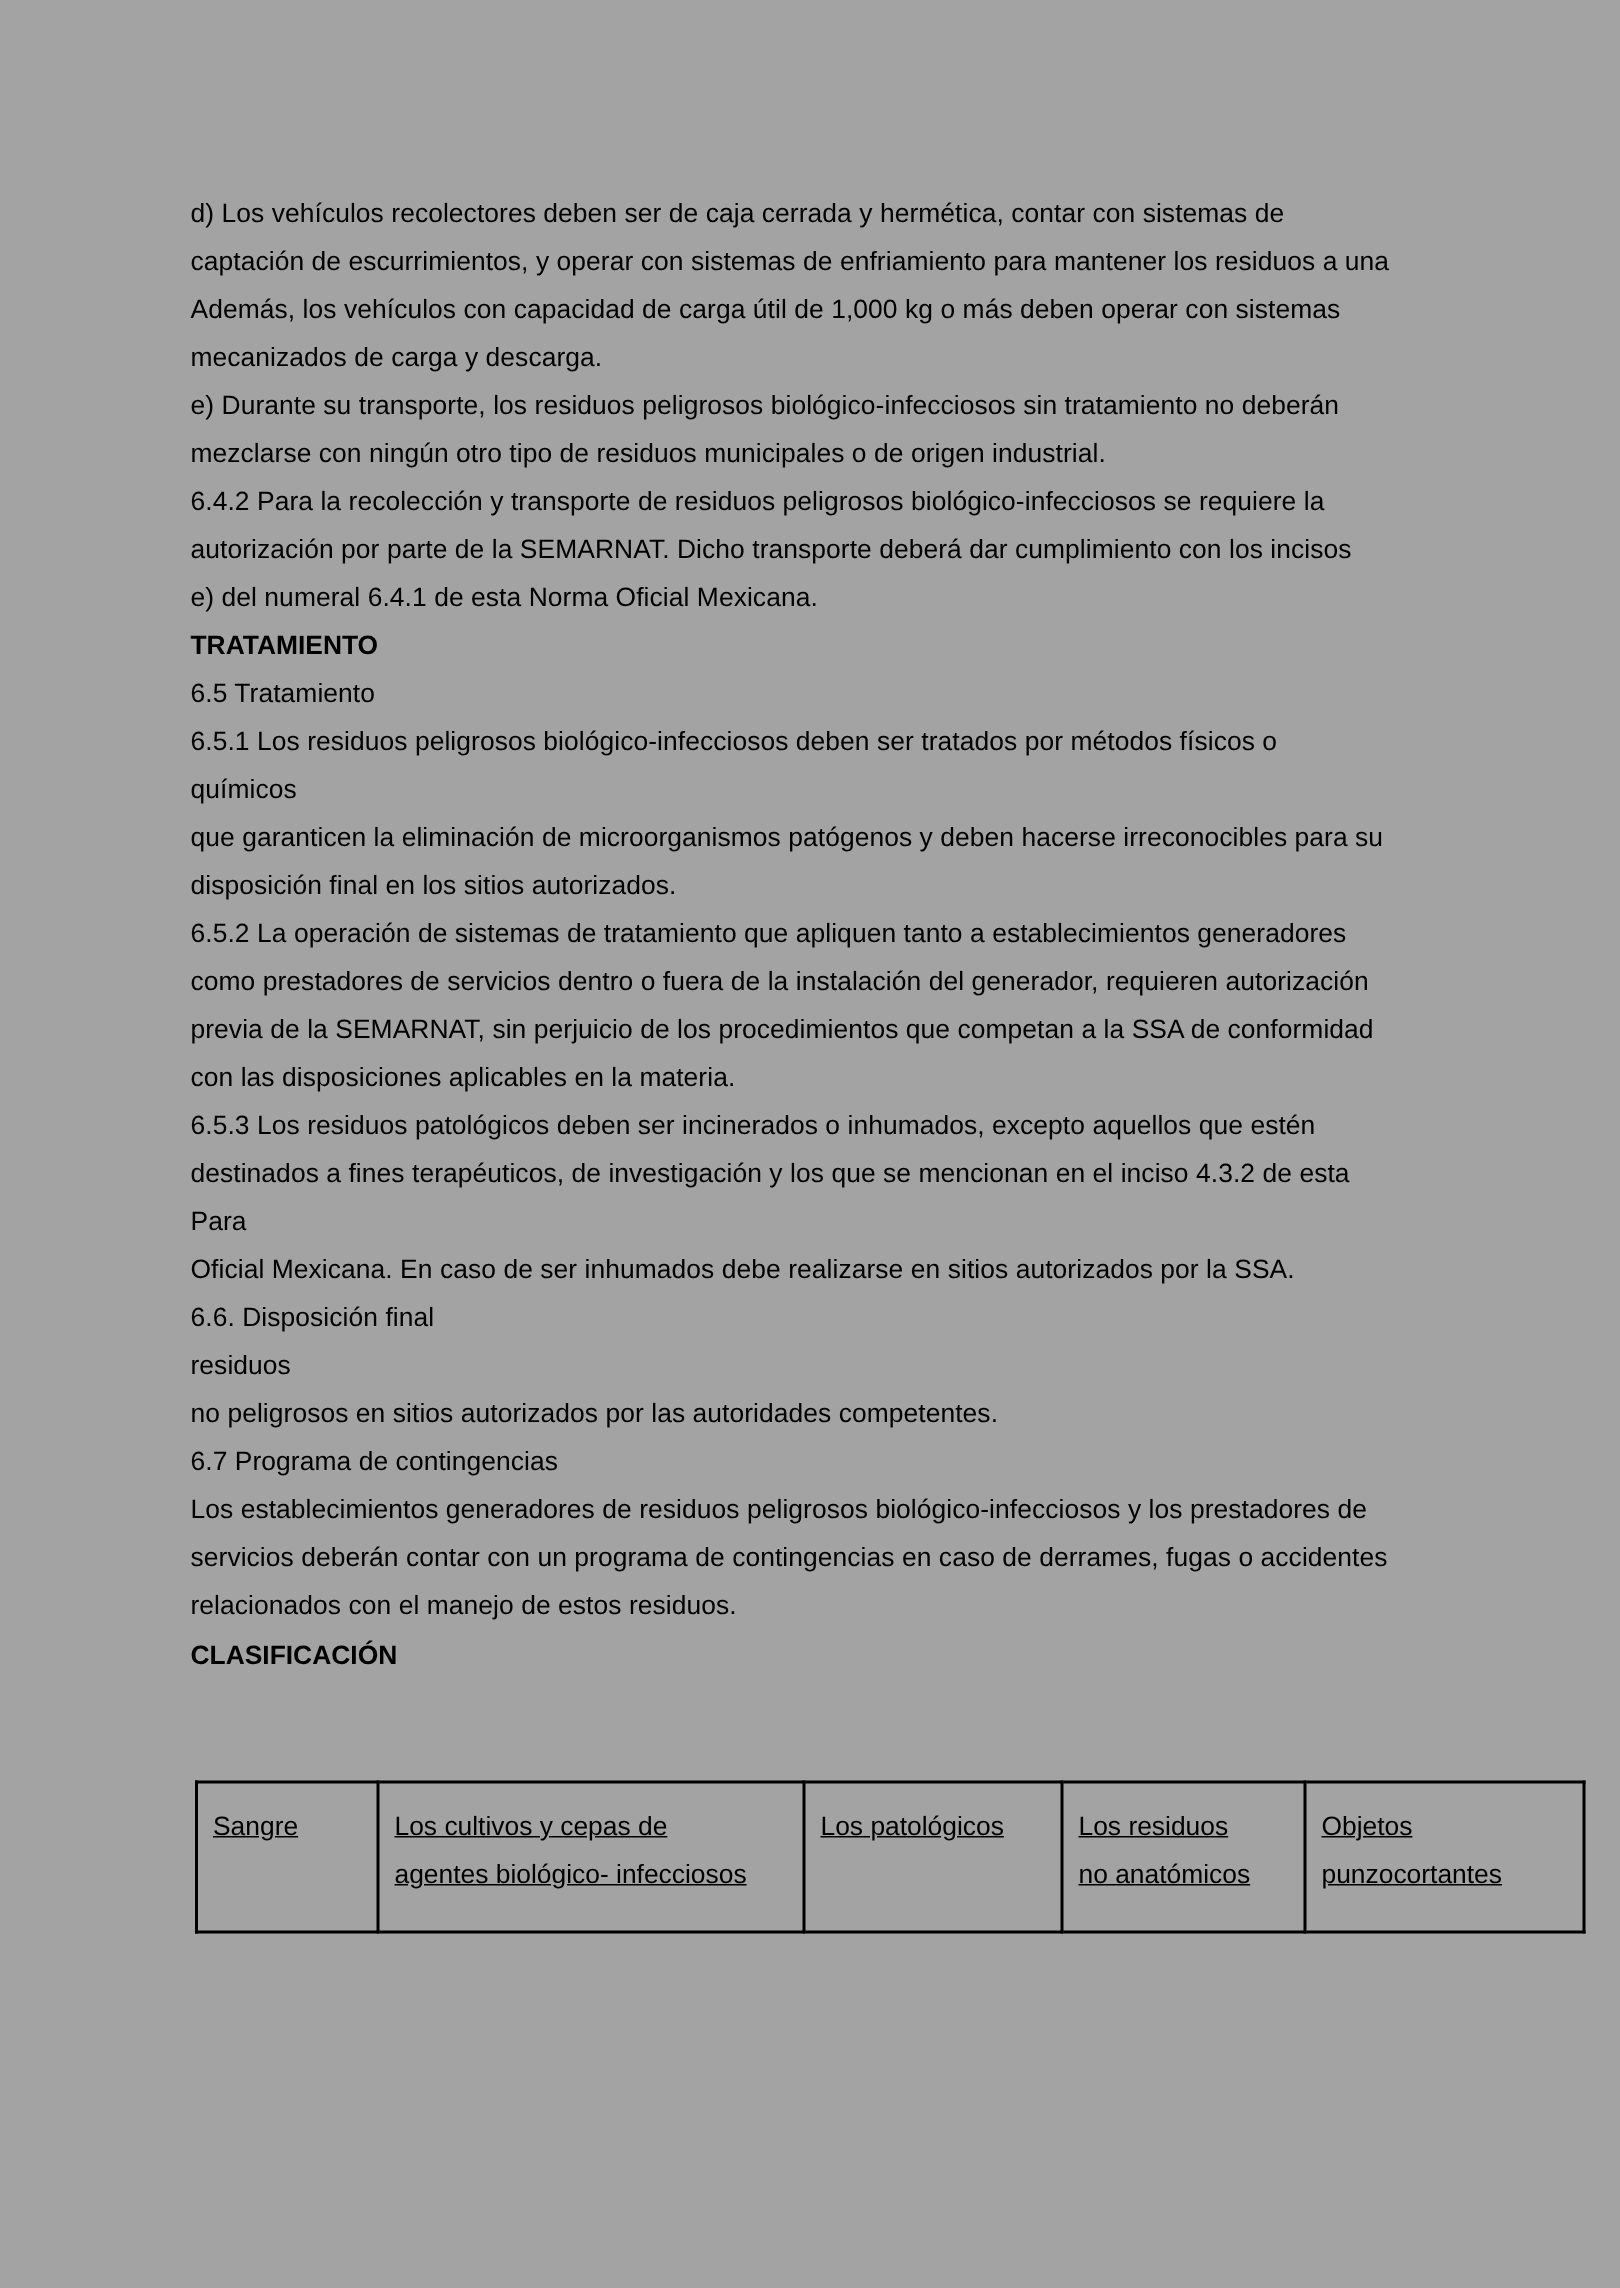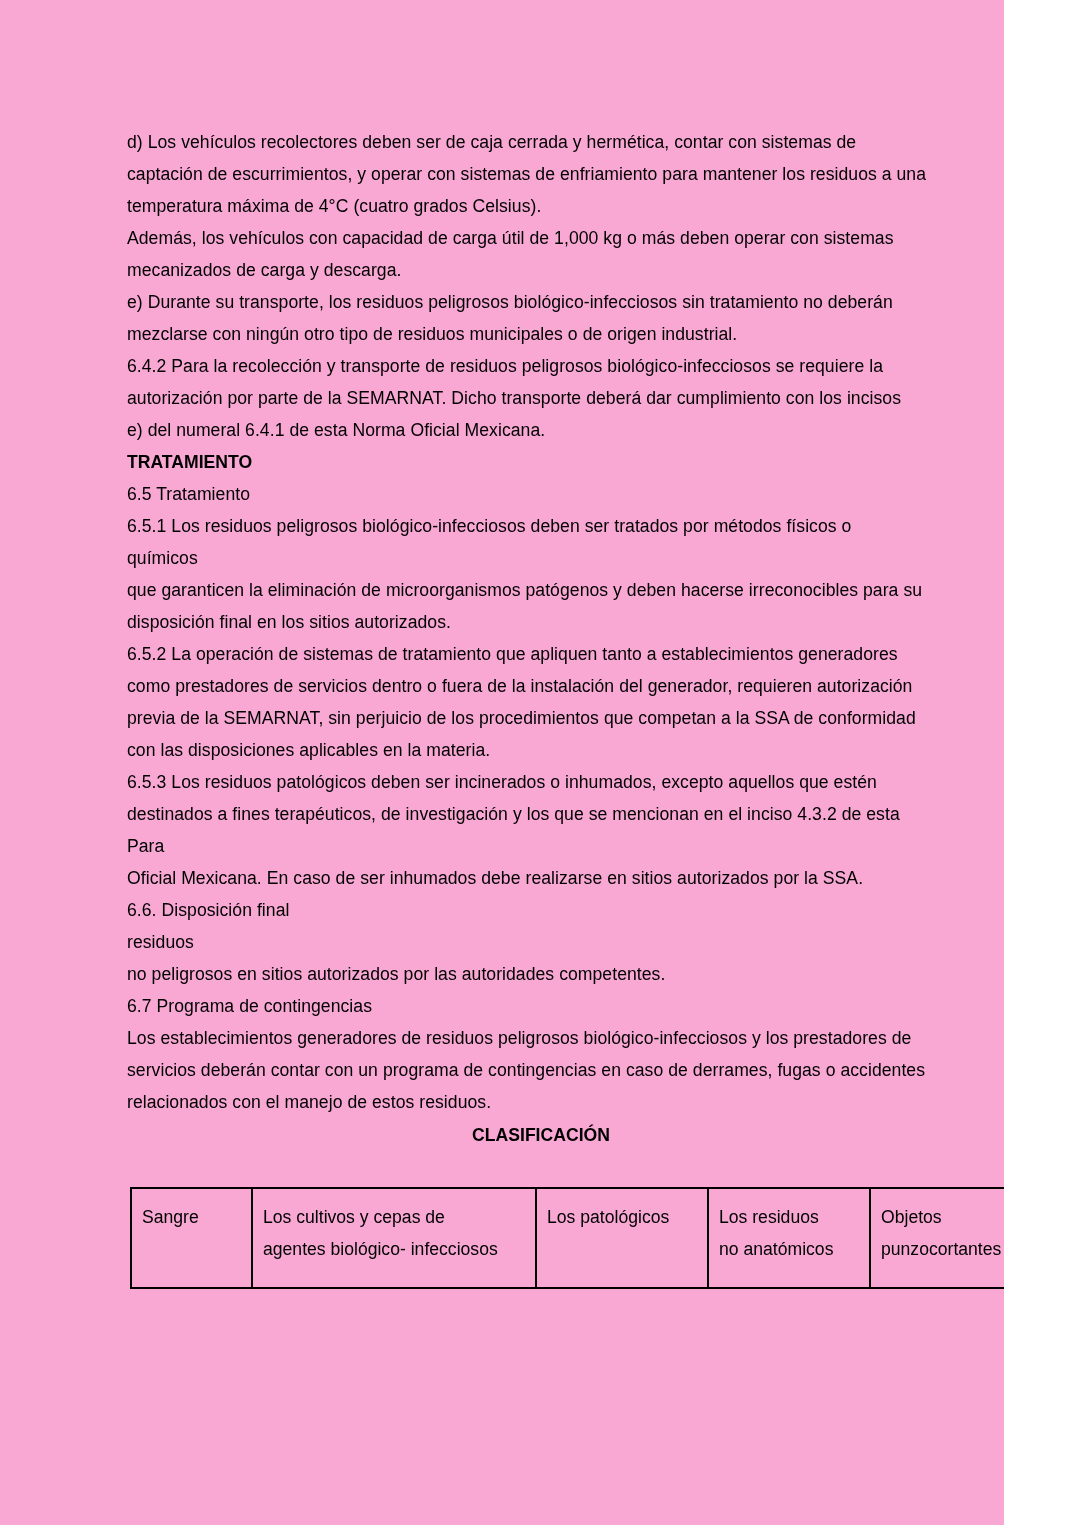--- a/index.html
+++ b/index.html
@@ -7,23 +7,23 @@
     margin: 0;
     padding: 0;
     background: #ffffff;
   }
   body {
     font-family: "Liberation Sans", sans-serif;
     color: #000000;
   }
   .page {
     position: relative;
-    width: 1004px;
+    width: 1080px;
     height: 1525px;
-    background: #f9a8d4;
+    background: #a3a3a3;
     overflow: hidden;
     box-sizing: border-box;
   }
   .content {
     position: absolute;
     left: 127px;
     top: 126px;
     width: 828px;
   }
   .line {
@@ -38,37 +38,38 @@
     line-height: 32px;
     font-weight: bold;
     text-align: left;
     white-space: pre;
     color: #000000;
   }
   .heading-clasificacion {
     font-size: 17.6px;
     line-height: 32px;
     font-weight: bold;
-    text-align: center;
+    text-align: left;
     white-space: pre;
     color: #000000;
     margin-top: 1px;
   }
   
   .table-wrap {
     position: absolute;
     left: 130px;
     top: 1187px;
     width: 815px;
   }
   table.classification {
     border-collapse: collapse;
     table-layout: fixed;
     width: 815px;
     border: 2.5px solid #000000;
+    text-decoration: underline;
   }
   table.classification td {
     border: 2px solid #000000;
     vertical-align: top;
     padding: 12px 10px 22px 10px;
     font-size: 17.6px;
     line-height: 32px;
     color: #000000;
   }
   td.col-sangre      { width: 99px; }
@@ -84,21 +85,20 @@
 </head>
 <body>
 
 <div class="page">
 
   <div class="content">
 
     <div>
       <div class="line">d) Los vehículos recolectores deben ser de caja cerrada y hermética, contar con sistemas de</div>
       <div class="line">captación de escurrimientos, y operar con sistemas de enfriamiento para mantener los residuos a una</div>
-      <div class="line">temperatura máxima de 4°C (cuatro grados Celsius).</div>
       <div class="line">Además, los vehículos con capacidad de carga útil de 1,000 kg o más deben operar con sistemas</div>
       <div class="line">mecanizados de carga y descarga.</div>
       <div class="line">e) Durante su transporte, los residuos peligrosos biológico-infecciosos sin tratamiento no deberán</div>
       <div class="line">mezclarse con ningún otro tipo de residuos municipales o de origen industrial.</div>
       <div class="line">6.4.2 Para la recolección y transporte de residuos peligrosos biológico-infecciosos se requiere la</div>
       <div class="line">autorización por parte de la SEMARNAT. Dicho transporte deberá dar cumplimiento con los incisos</div>
       <div class="line">e) del numeral 6.4.1 de esta Norma Oficial Mexicana.</div>
     </div>
 
     <div class="heading">TRATAMIENTO</div>

